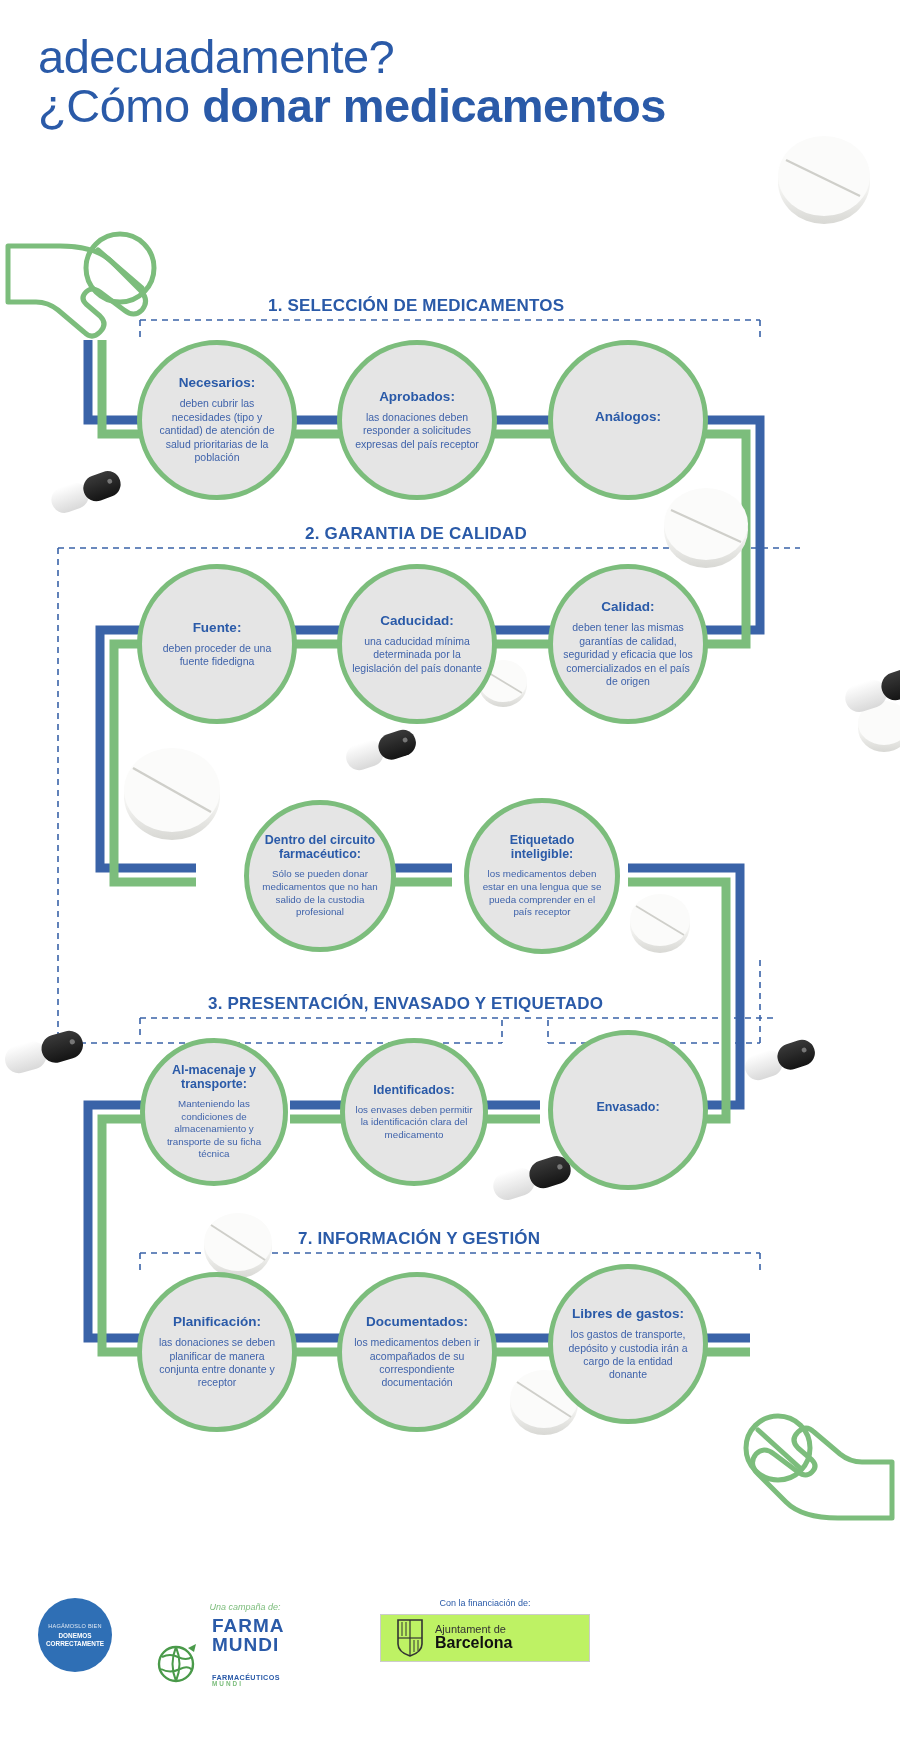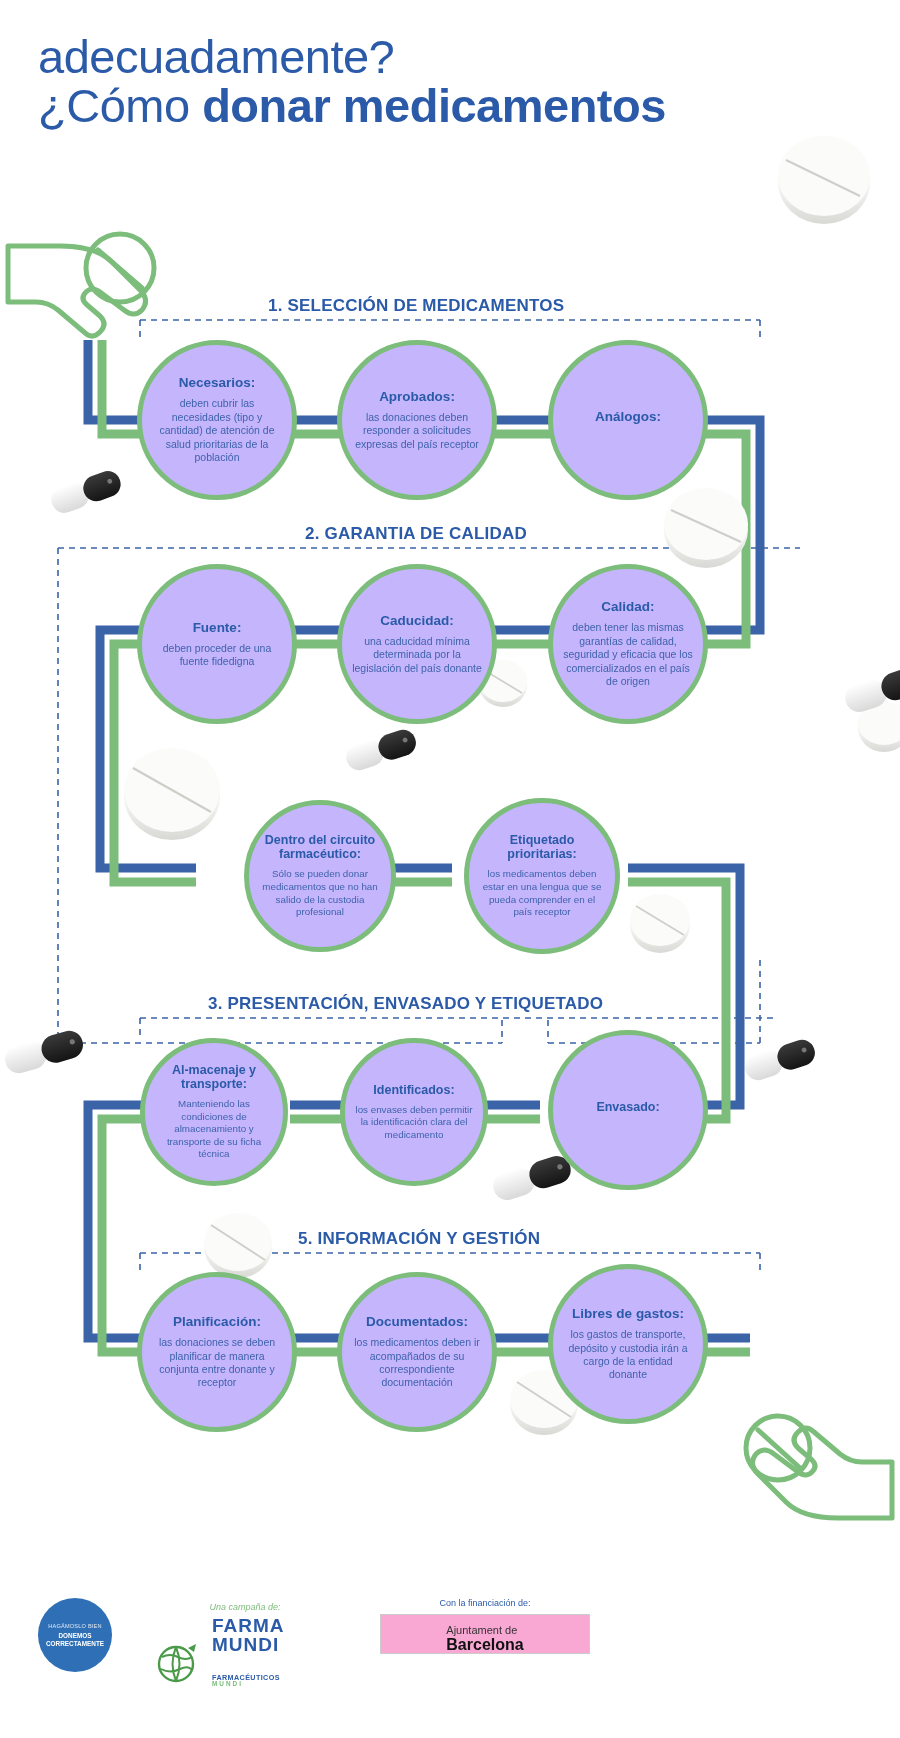--- a/index.html
+++ b/index.html
@@ -32,21 +32,21 @@
     letter-spacing: 0.2px;
     white-space: nowrap;
     z-index: 6;
   }
 
   
   .node {
     position: absolute;
     border: 5px solid #7cbd7c;
     border-radius: 50%;
-    background: #c4b5fd;
+    background: #e5e5e5;
     display: flex; flex-direction: column;
     align-items: center; justify-content: center;
     text-align: center;
     z-index: 8;
     padding: 6px 10px;
   }
   .node .n-title {
     color: #2a5aa8; font-weight: 700; font-size: 13.5px;
     line-height: 1.12; margin-bottom: 7px;
   }
@@ -74,22 +74,22 @@
   .fm-wrap { display:flex; align-items:flex-end; margin-top: 4px; gap: 6px; }
   .fm-text { line-height: 1.0; }
   .fm-1 { color: #2a5aa8; font-size: 19px; font-weight: 700; letter-spacing: 1px; }
   .fm-2 { color: #2a5aa8; font-size: 19px; font-weight: 700; letter-spacing: 1px; }
   .fm-3 { color: #2a5aa8; font-size: 7.2px; font-weight: 700; letter-spacing: .4px; margin-top: 20px;}
   .fm-4 { color: #7cbd7c; font-size: 6.4px; font-weight: 700; letter-spacing: 2px; }
 
   .fin { position: absolute; left: 380px; top: 12px; width: 210px; }
   .fin-lbl { color: #2a5aa8; font-size: 9px; text-align: center; }
   .ajt-box {
-    margin-top: 6px; border: 1px solid #cccccc; background: #f9a8d4;
-    height: 40px; display:flex; align-items:center; gap: 10px; padding: 0 14px; flex-direction: column;
+    margin-top: 6px; border: 1px solid #cccccc; background: #bef264;
+    height: 48px; display:flex; align-items:center; gap: 10px; padding: 0 14px;
   }
   .ajt-text { line-height: 1.05; }
   .ajt-1 { color: #333333; font-size: 11px; }
   .ajt-2 { color: #111111; font-size: 16px; font-weight: 700; }
 </style>
 </head>
 <body>
 
 <div id="title-block">
   <div class="title-line title-l2">adecuadamente?</div>
@@ -166,21 +166,21 @@
     <path d="M168 1119 L102 1119 L102 1352 L150 1352"></path>
     <path d="M276 1352 L348 1352"></path>
     <path d="M470 1352 L560 1352"></path>
     <path d="M680 1352 L750 1352"></path>
   </g>
 </svg>
 
 <div class="sec-head" style="left:268px; top:296px;">1. SELECCIÓN DE MEDICAMENTOS</div>
 <div class="sec-head" style="left:305px; top:524px;">2. GARANTIA DE CALIDAD</div>
 <div class="sec-head" style="left:208px; top:994px;">3. PRESENTACIÓN, ENVASADO Y  ETIQUETADO</div>
-<div class="sec-head" style="left:298px; top:1229px;">5. INFORMACIÓN Y GESTIÓN</div>
+<div class="sec-head" style="left:298px; top:1229px;">7. INFORMACIÓN Y GESTIÓN</div>
 
 <div class="node" style="left:137px; top:340px; width:160px; height:160px;">
   <div class="n-title">Necesarios:</div>
   <div class="n-body">deben cubrir las necesidades (tipo y cantidad) de atención de salud prioritarias de la población</div>
 </div>
 <div class="node" style="left:337px; top:340px; width:160px; height:160px;">
   <div class="n-title">Aprobados:</div>
   <div class="n-body">las donaciones deben responder a solicitudes expresas del país receptor</div>
 </div>
 <div class="node" style="left:548px; top:340px; width:160px; height:160px;">
@@ -197,21 +197,21 @@
 </div>
 <div class="node" style="left:548px; top:564px; width:160px; height:160px;">
   <div class="n-title">Calidad:</div>
   <div class="n-body">deben tener las mismas garantías de calidad, seguridad y eficacia que los comercializados en el país de origen</div>
 </div>
 <div class="node small" style="left:244px; top:800px; width:152px; height:152px;">
   <div class="n-title">Dentro del circuito farmacéutico:</div>
   <div class="n-body">Sólo se pueden donar medicamentos que no han salido de la custodia profesional</div>
 </div>
 <div class="node small" style="left:464px; top:798px; width:156px; height:156px;">
-  <div class="n-title">Etiquetado prioritarias:</div>
+  <div class="n-title">Etiquetado inteligible:</div>
   <div class="n-body">los medicamentos deben estar en una lengua que se pueda comprender en el país receptor</div>
 </div>
 
 <div class="node small" style="left:140px; top:1038px; width:148px; height:148px;">
   <div class="n-title">Al-macenaje y transporte:</div>
   <div class="n-body">Manteniendo las condiciones de almacenamiento y transporte de su ficha técnica</div>
 </div>
 <div class="node small" style="left:340px; top:1038px; width:148px; height:148px;">
   <div class="n-title">Identificados:</div>
   <div class="n-body">los envases deben permitir  la identificación clara del medicamento</div>

